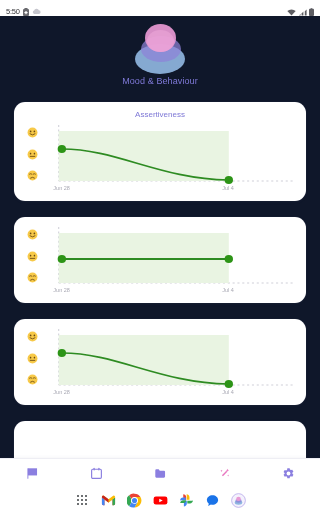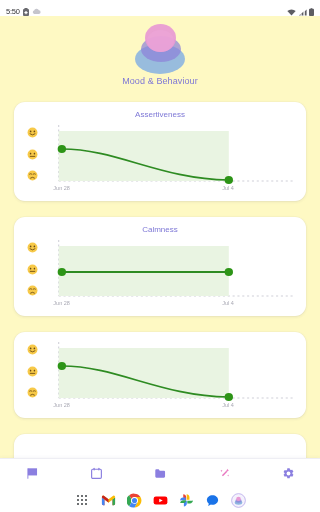--- a/index.html
+++ b/index.html
@@ -19,21 +19,21 @@
     background:#ffffff;
   }
   .sb-time { font-size:7.5px; letter-spacing:-.2px; color:#343438; }
   .sb-left { display:flex; align-items:center; gap:3px; }
   .sb-right { margin-left:auto; display:flex; align-items:center; gap:2.5px; }
   .sb-ic { display:block; opacity:.82; }
 
   
   .app {
     position:absolute; top:16px; left:0; right:0; bottom:54px;
-    background:#fef9c3;
+    background:#0f172a;
     overflow:hidden;
   }
   .scroll { position:absolute; inset:0; overflow:hidden; }
 
   
   .logo-wrap {
     display:flex; justify-content:center; align-items:flex-start;
     padding-top:6px; height:62px;
   }
   .logo { position:relative; width:52px; height:54px; }
@@ -201,21 +201,20 @@
           </svg>
         </div>
         <div class="xlabels">
           <span class="xlab start">Jun 28</span>
           <span class="xlab end">Jul 4</span>
         </div>
       </div>
     </div>
 
     <div class="card">
-      <div class="card-title">Calmness</div>
       <div class="chart">
         <div class="emoji-col">
           <svg class="emoji" viewBox="0 0 20 20">
             <circle cx="10" cy="10" r="9" fill="#f7c948"></circle>
             <ellipse cx="6.6" cy="8" rx="1.5" ry="1.7" fill="#6b4b12"></ellipse>
             <ellipse cx="13.4" cy="8" rx="1.5" ry="1.7" fill="#6b4b12"></ellipse>
             <path d="M5.5 12.5q4.5 4 9 0" stroke="#6b4b12" stroke-width="1.6" fill="none" stroke-linecap="round"></path>
           </svg>
           <svg class="emoji" viewBox="0 0 20 20">
             <circle cx="10" cy="10" r="9" fill="#f7c948"></circle>

